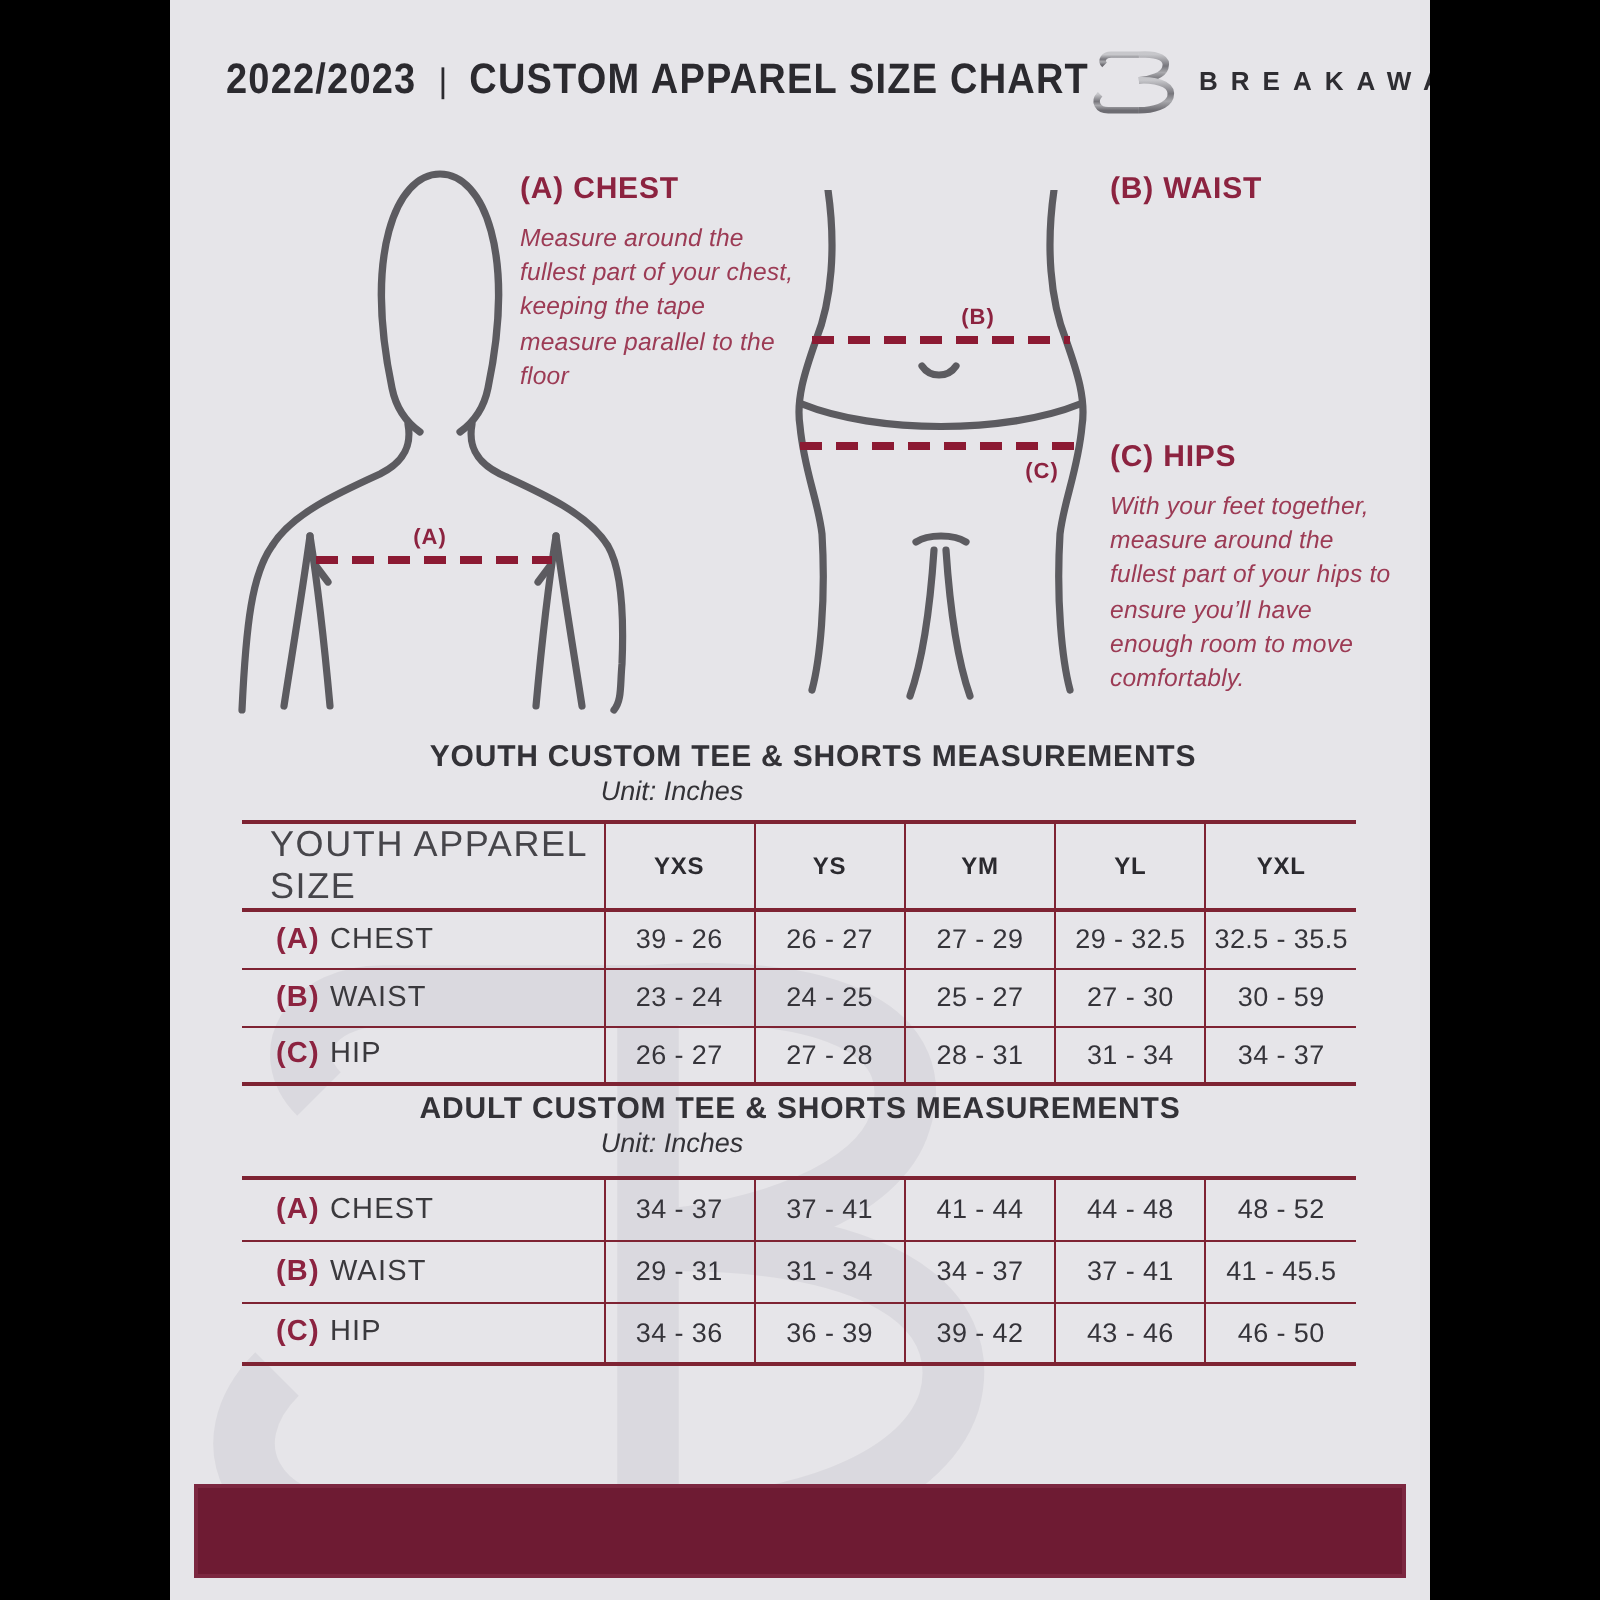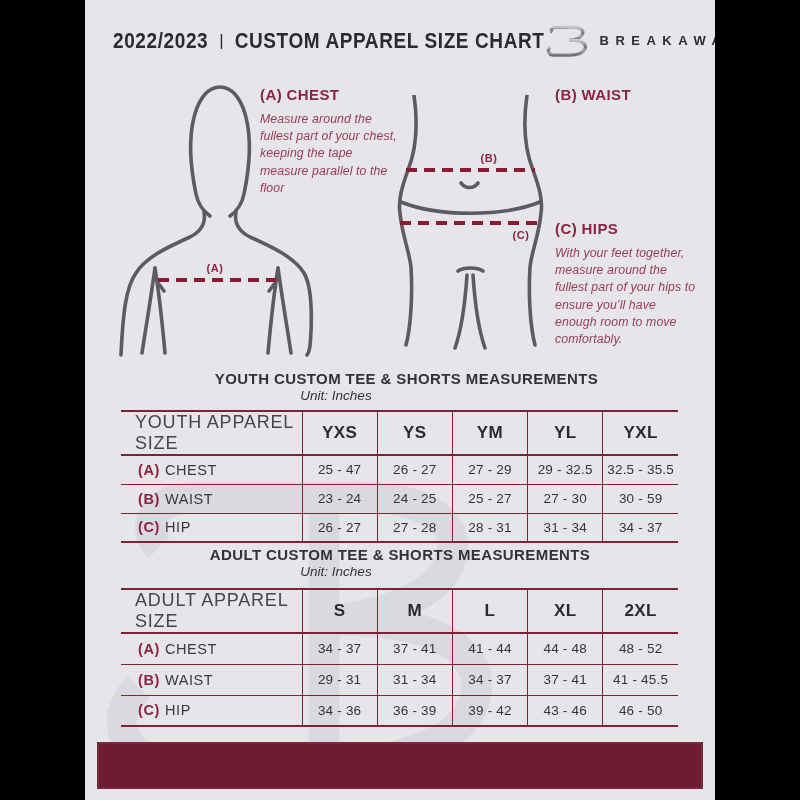--- a/index.html
+++ b/index.html
@@ -84,21 +84,21 @@
   .size-table th:first-child, .size-table td:first-child { border-left: none; }
   .size-table tr.head th { border-bottom: 2.2px solid #7e2333; height: 37px; }
   .tbl-adult tr.head th { height: 34px; }
   .size-table td { border-bottom: 1.6px solid #7e2333; height: 29px; }
   .tbl-adult td { height: 31px; }
   .size-table tr:last-child td { border-bottom: none; }
   .col-head-first {
     text-align: left !important; padding-left: 14px;
     font-weight: normal; font-size: 18px; color: #46454a; letter-spacing: 0.8px;
   }
-  .size-head { font-weight: bold; font-size: 17px; color: #2b2a2f; letter-spacing: 0.4px; }
+  .size-head { font-weight: bold; font-size: 12px; color: #2b2a2f; letter-spacing: 0.4px; }
   .row-label { text-align: left !important; padding-left: 17px; font-size: 14.5px; color: #3a393d; letter-spacing: 0.6px; }
   .row-label .marker { font-weight: bold; color: #8c2340; margin-right: 5px; }
   .cell-val { font-size: 13.5px; color: #35343a; letter-spacing: 0.2px; }
   
   .watermark { position: absolute; left: 8px; top: 428px; width: 434px; height: 392px; z-index: 0; opacity: 0.55; }
   .footer-bar {
     position: absolute; left: 12px; top: 742px; width: 606px; height: 47px;
     background: #6e1b33; border: 2px solid #7c2740; z-index: 2;
   }
   
@@ -206,21 +206,21 @@
         <tr class="head">
       <th class="col-head-first">YOUTH APPAREL SIZE</th>
       <th class="size-head">YXS</th>
       <th class="size-head">YS</th>
       <th class="size-head">YM</th>
       <th class="size-head">YL</th>
       <th class="size-head">YXL</th>
     </tr>
     <tr>
       <td class="row-label"><span class="marker">(A)</span><span>CHEST</span></td>
-      <td class="cell-val">25 - 47</td>
+      <td class="cell-val">39 - 26</td>
       <td class="cell-val">26 - 27</td>
       <td class="cell-val">27 - 29</td>
       <td class="cell-val">29 - 32.5</td>
       <td class="cell-val">32.5 - 35.5</td>
     </tr>
     <tr>
       <td class="row-label"><span class="marker">(B)</span><span>WAIST</span></td>
       <td class="cell-val">23 - 24</td>
       <td class="cell-val">24 - 25</td>
       <td class="cell-val">25 - 27</td>
@@ -244,28 +244,20 @@
   <table class="size-table tbl-adult">
     <colgroup>
         <col class="c-first">
         <col class="c-size">
         <col class="c-size">
         <col class="c-size">
         <col class="c-size">
         <col class="c-size">
       </colgroup>
     <tbody>
-        <tr class="head">
-      <th class="col-head-first">ADULT APPAREL SIZE</th>
-      <th class="size-head">S</th>
-      <th class="size-head">M</th>
-      <th class="size-head">L</th>
-      <th class="size-head">XL</th>
-      <th class="size-head">2XL</th>
-    </tr>
     <tr>
       <td class="row-label"><span class="marker">(A)</span><span>CHEST</span></td>
       <td class="cell-val">34 - 37</td>
       <td class="cell-val">37 - 41</td>
       <td class="cell-val">41 - 44</td>
       <td class="cell-val">44 - 48</td>
       <td class="cell-val">48 - 52</td>
     </tr>
     <tr>
       <td class="row-label"><span class="marker">(B)</span><span>WAIST</span></td>

